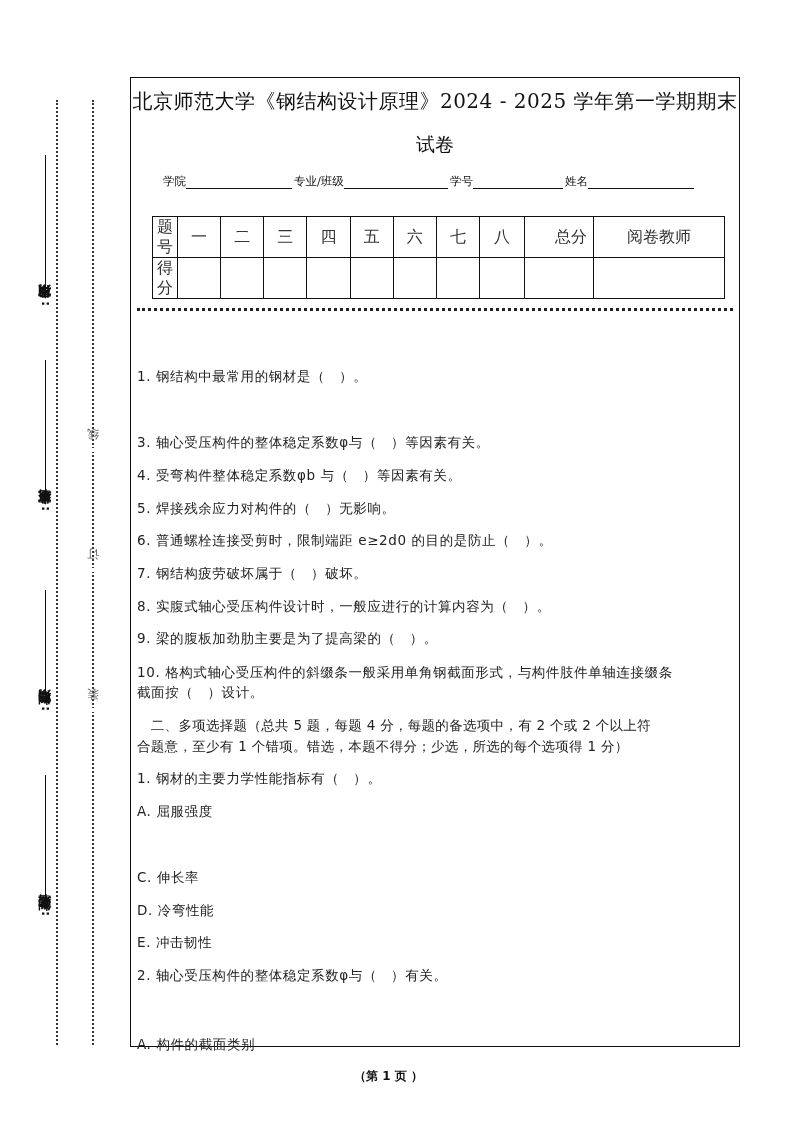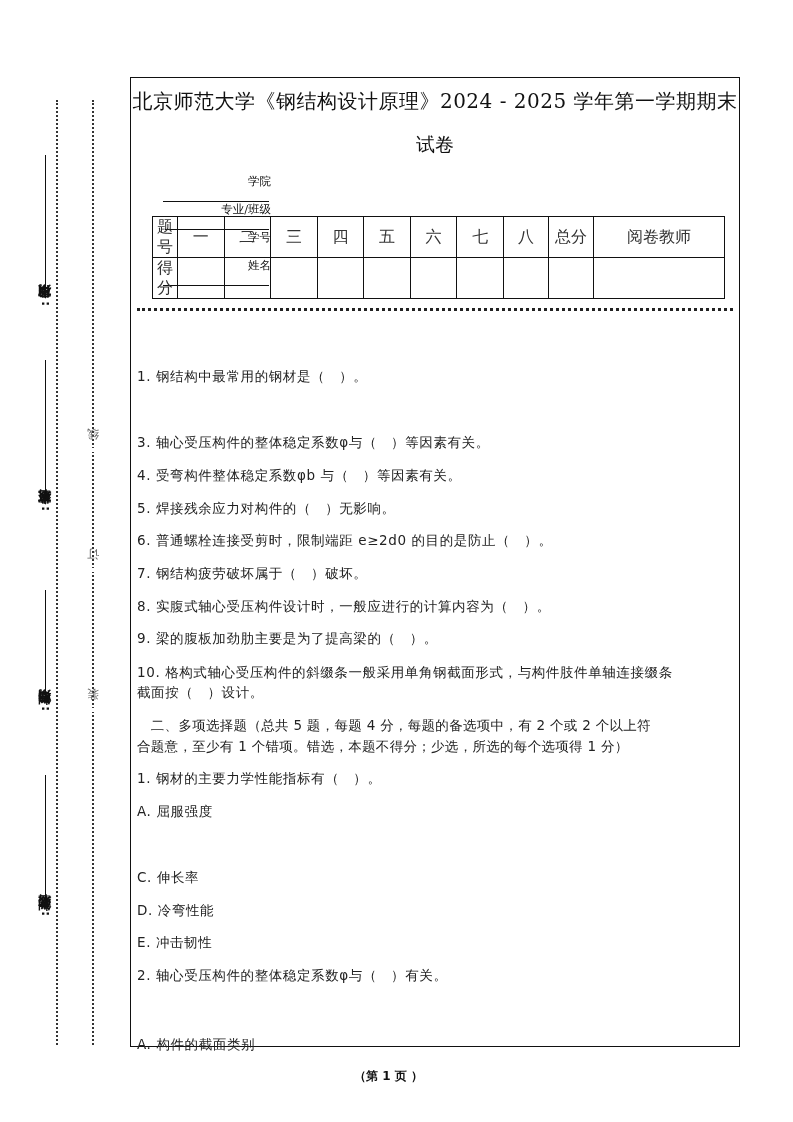--- a/index.html
+++ b/index.html
@@ -16,21 +16,21 @@
                 font-size: 12px; color: #666; background: #fff; line-height: 14px; padding: 2px 0; }
 
     
     .frame { position: absolute; left: 130px; top: 77px; width: 610px; height: 970px;
              border: 1.5px solid #111; box-sizing: border-box; }
 
     .title1 { position: absolute; left: 0; right: 0; top: 10px; text-align: center;
               font-size: 20px; letter-spacing: 0.5px; white-space: nowrap; }
     .title2 { position: absolute; left: 0; right: 0; top: 54px; text-align: center; font-size: 19px; }
 
-    .fields { position: absolute; left: 32px; top: 96px; font-size: 11.5px; display: flex; align-items: flex-end; white-space: nowrap; flex-direction: column; }
+    .fields { position: absolute; left: 32px; top: 96px; font-size: 11.5px; display: flex; align-items: flex-end; white-space: nowrap; }
     .fields .lbl { margin-right: 0; }
     .fields .blank { display: inline-block; border-bottom: 1px solid #111; height: 12px; margin-right: 2px; }
 
     table.score { position: absolute; left: 21px; top: 138px; width: 573px; border-collapse: collapse; font-size: 16px; }
     table.score td { border: 1px solid #111; text-align: center; vertical-align: middle; height: 40px; padding: 0; color: #333; }
     table.score td.narrow { width: 24px; line-height: 20px; }
 
     .sep { position: absolute; left: 6px; right: 6px; top: 230px; border-top: 3px dotted #222; }
 
     .q { position: absolute; left: 6px; right: 6px; font-size: 13.5px; letter-spacing: 0.6px;
@@ -83,21 +83,21 @@
         <tr>
       <td class="narrow">题号</td>
       <td>一</td>
       <td>二</td>
       <td>三</td>
       <td>四</td>
       <td>五</td>
       <td>六</td>
       <td>七</td>
       <td style="width:44px;">八</td>
-      <td style="width:44px;">总分</td>
+      <td style="width:44px;padding-left:24px;">总分</td>
       <td style="width:90px; line-height:20px; padding:0 20px;">阅卷教师</td>
     </tr>
     <tr>
       <td class="narrow">得分</td>
       <td></td>
       <td></td>
       <td></td>
       <td></td>
       <td></td>
       <td></td>

